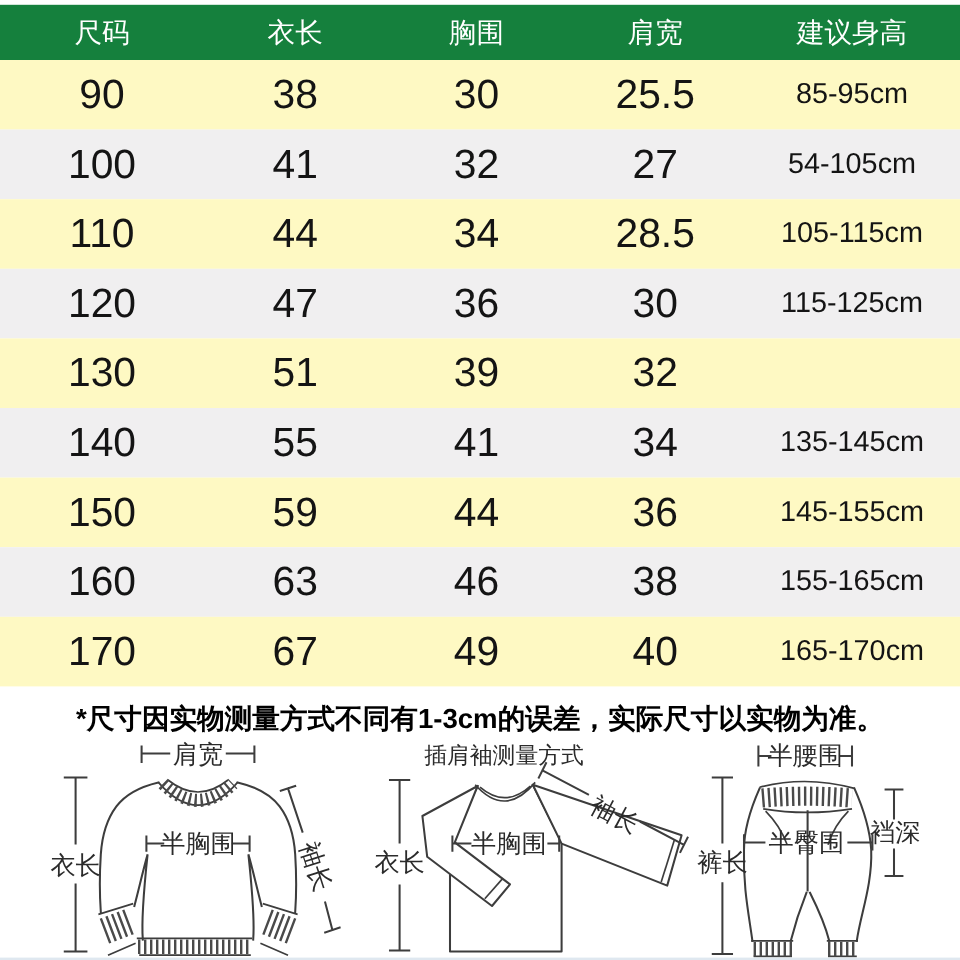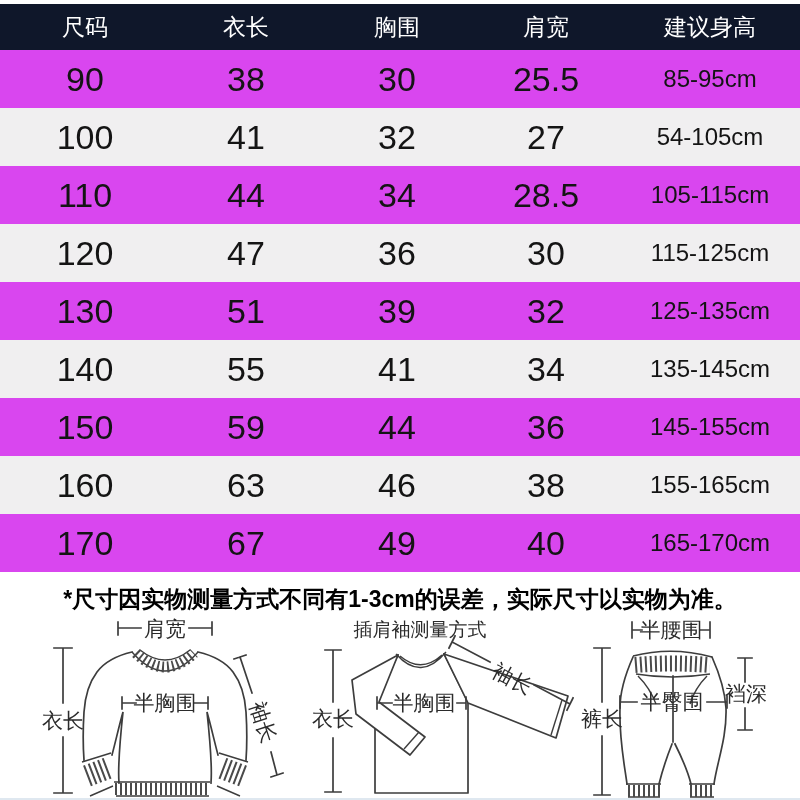--- a/index.html
+++ b/index.html
@@ -3,23 +3,23 @@
 <meta charset="utf-8">
 <style>
   html,body{margin:0;padding:0;}
   body{
     width:800px;height:800px;position:relative;overflow:hidden;
     background:#ffffff;
     font-family:"Liberation Sans","DejaVu Sans",sans-serif;
     color:#141414;
   }
   .size-table{position:absolute;top:4px;left:0;width:800px;}
-  .thead{display:flex;height:46px;background:#0f172a;align-items:center;}
+  .thead{display:flex;height:46px;background:#15803d;align-items:center;}
   .thead .cell{color:#ffffff;font-size:23px;font-weight:500;}
-  .trow{display:flex;height:58px;align-items:center;background:#d946ef;}
+  .trow{display:flex;height:58px;align-items:center;background:#fef9c3;}
   .trow:nth-child(odd){background:#f0eff0;}
   .cell{text-align:center;line-height:1;}
   .c0{width:170px;}
   .c1{width:152px;}
   .c2{width:150px;text-align:center;}
   .c3{width:148px;}
   .c4{width:180px;}
   .trow .cell{font-size:34px;}
   .trow .c4{font-size:24px;}
   .note{
@@ -73,21 +73,20 @@
     <div class="cell c1">47</div>
     <div class="cell c2">36</div>
     <div class="cell c3">30</div>
     <div class="cell c4">115-125cm</div>
   </div>
   <div class="trow">
     <div class="cell c0">130</div>
     <div class="cell c1">51</div>
     <div class="cell c2">39</div>
     <div class="cell c3">32</div>
-    <div class="cell c4">125-135cm</div>
   </div>
   <div class="trow">
     <div class="cell c0">140</div>
     <div class="cell c1">55</div>
     <div class="cell c2">41</div>
     <div class="cell c3">34</div>
     <div class="cell c4">135-145cm</div>
   </div>
   <div class="trow">
     <div class="cell c0">150</div>

